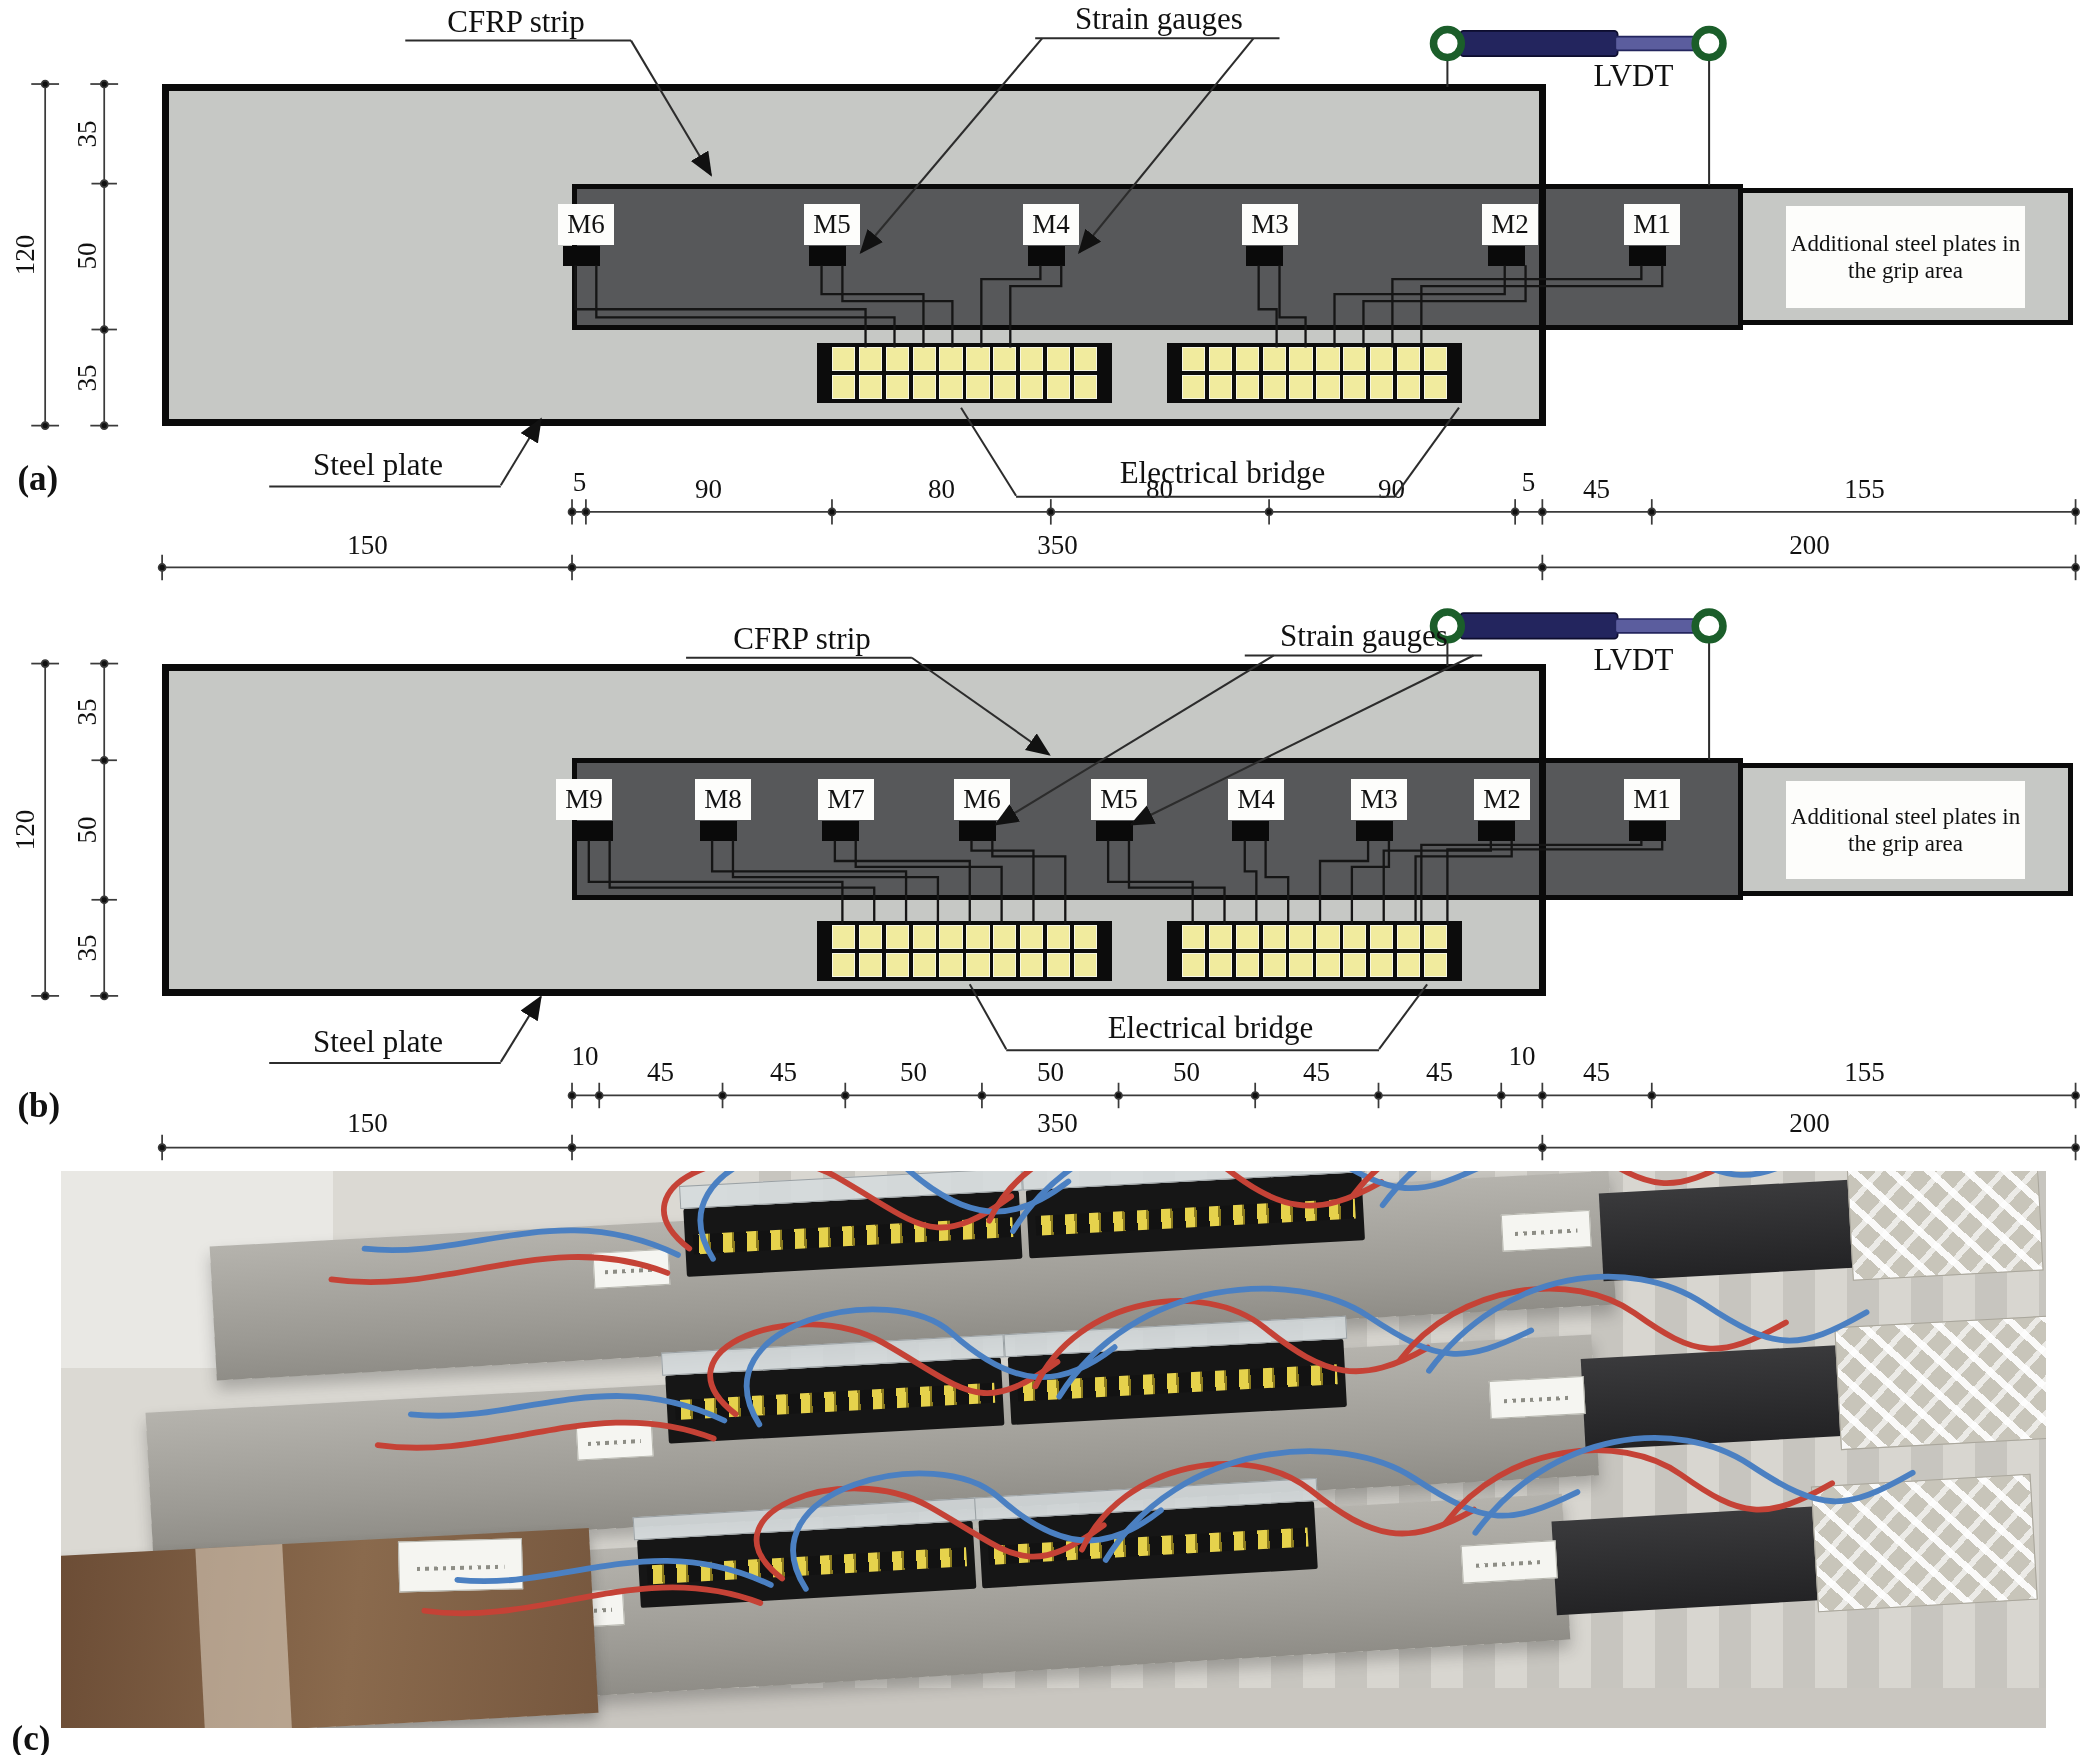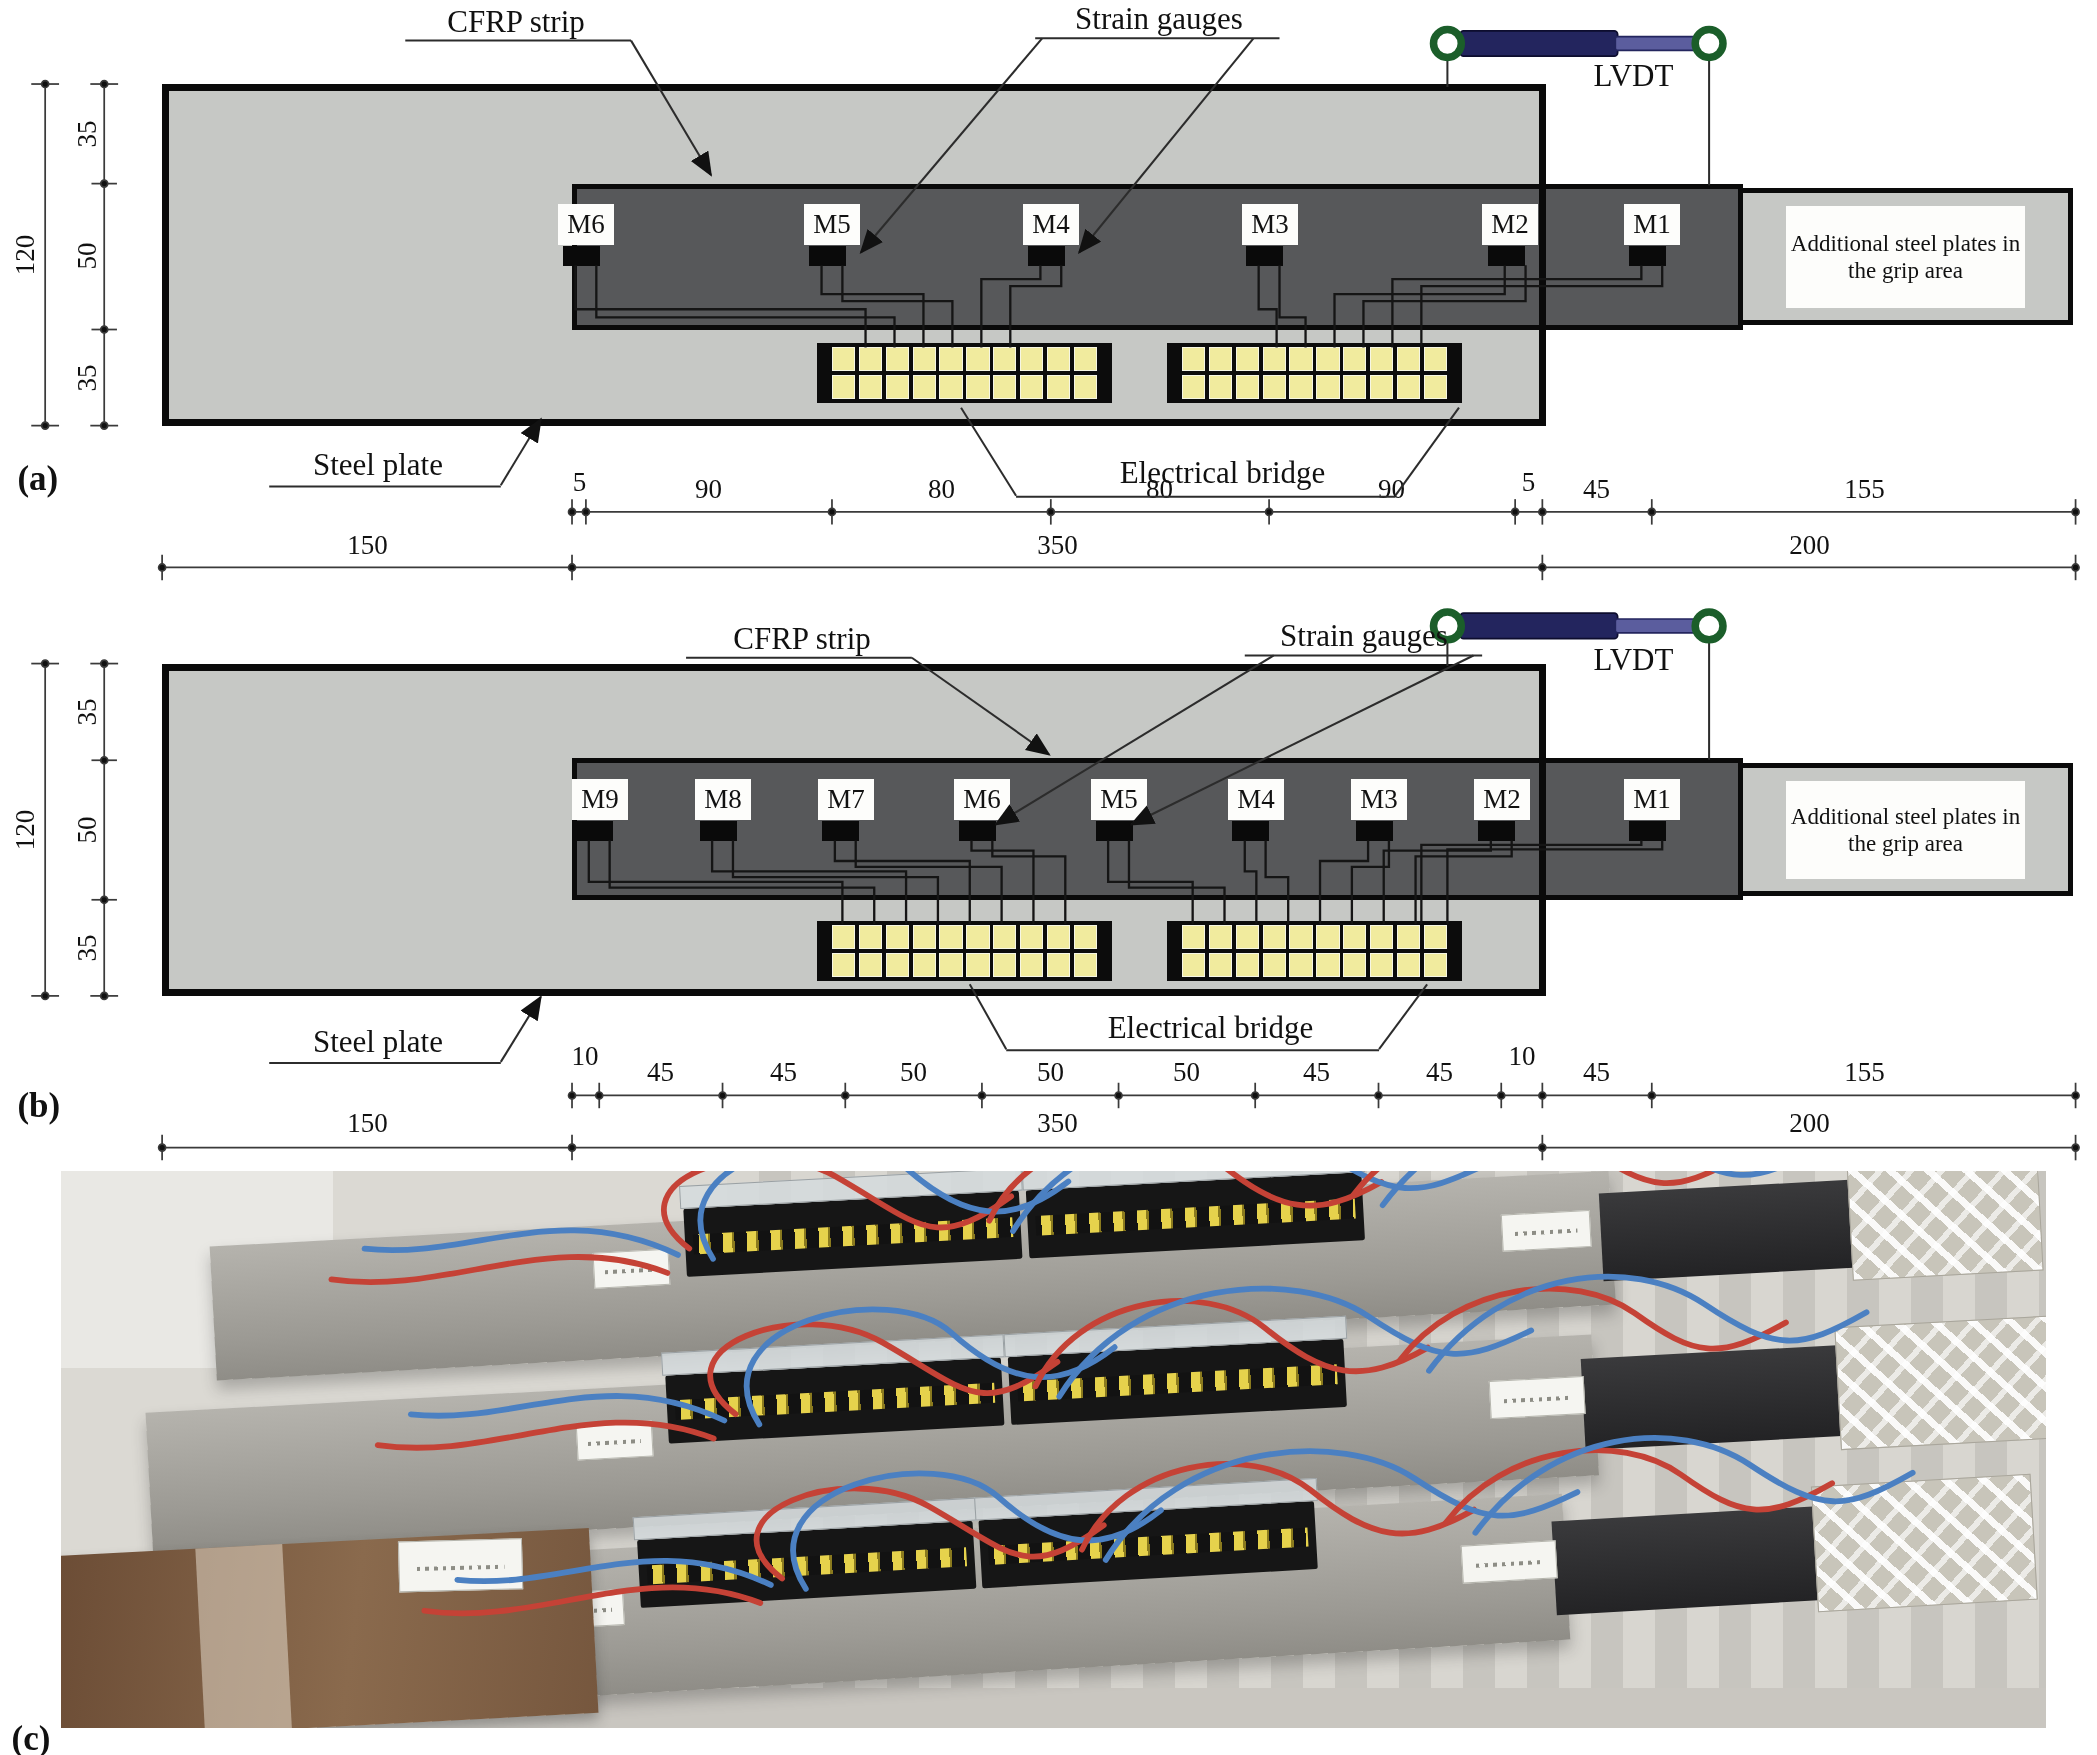--- a/index.html
+++ b/index.html
@@ -181,21 +181,21 @@
   <div class="abs dim" style="left:321px;top:530px;width:93px;">150</div>
   <div class="abs dim" style="left:1011px;top:530px;width:93px;">350</div>
   <div class="abs dim" style="left:1763px;top:530px;width:93px;">200</div>
 
   <div class="abs plate" style="left:162px;top:664px;width:1384px;height:332px;z-index:1;"></div>
   <div class="abs addplate" style="left:1737px;top:763px;width:336px;height:133px;z-index:2;"></div>
   <div class="abs cfrp" style="left:572px;top:758px;width:1171px;height:142px;z-index:3;"></div>
   <div class="abs vline" style="left:1539px;top:664px;width:7px;height:332px;z-index:4;"></div>
   <div class="abs gnote" style="left:1786px;top:781px;width:239px;height:98px;z-index:5;">Additional steel plates in the grip area</div>
 
-  <div class="abs mlabel" style="left:572px;top:779px;z-index:6;">M9</div>
+  <div class="abs mlabel" style="left:556px;top:779px;z-index:6;">M9</div>
   <div class="abs mlabel" style="left:695px;top:779px;z-index:6;">M8</div>
   <div class="abs mlabel" style="left:818px;top:779px;z-index:6;">M7</div>
   <div class="abs mlabel" style="left:954px;top:779px;z-index:6;">M6</div>
   <div class="abs mlabel" style="left:1091px;top:779px;z-index:6;">M5</div>
   <div class="abs mlabel" style="left:1228px;top:779px;z-index:6;">M4</div>
   <div class="abs mlabel" style="left:1351px;top:779px;z-index:6;">M3</div>
   <div class="abs mlabel" style="left:1474px;top:779px;z-index:6;">M2</div>
   <div class="abs mlabel" style="left:1624px;top:779px;z-index:6;">M1</div>
 
   <div class="abs gauge" style="left:576px;top:821px;z-index:5;"></div>

